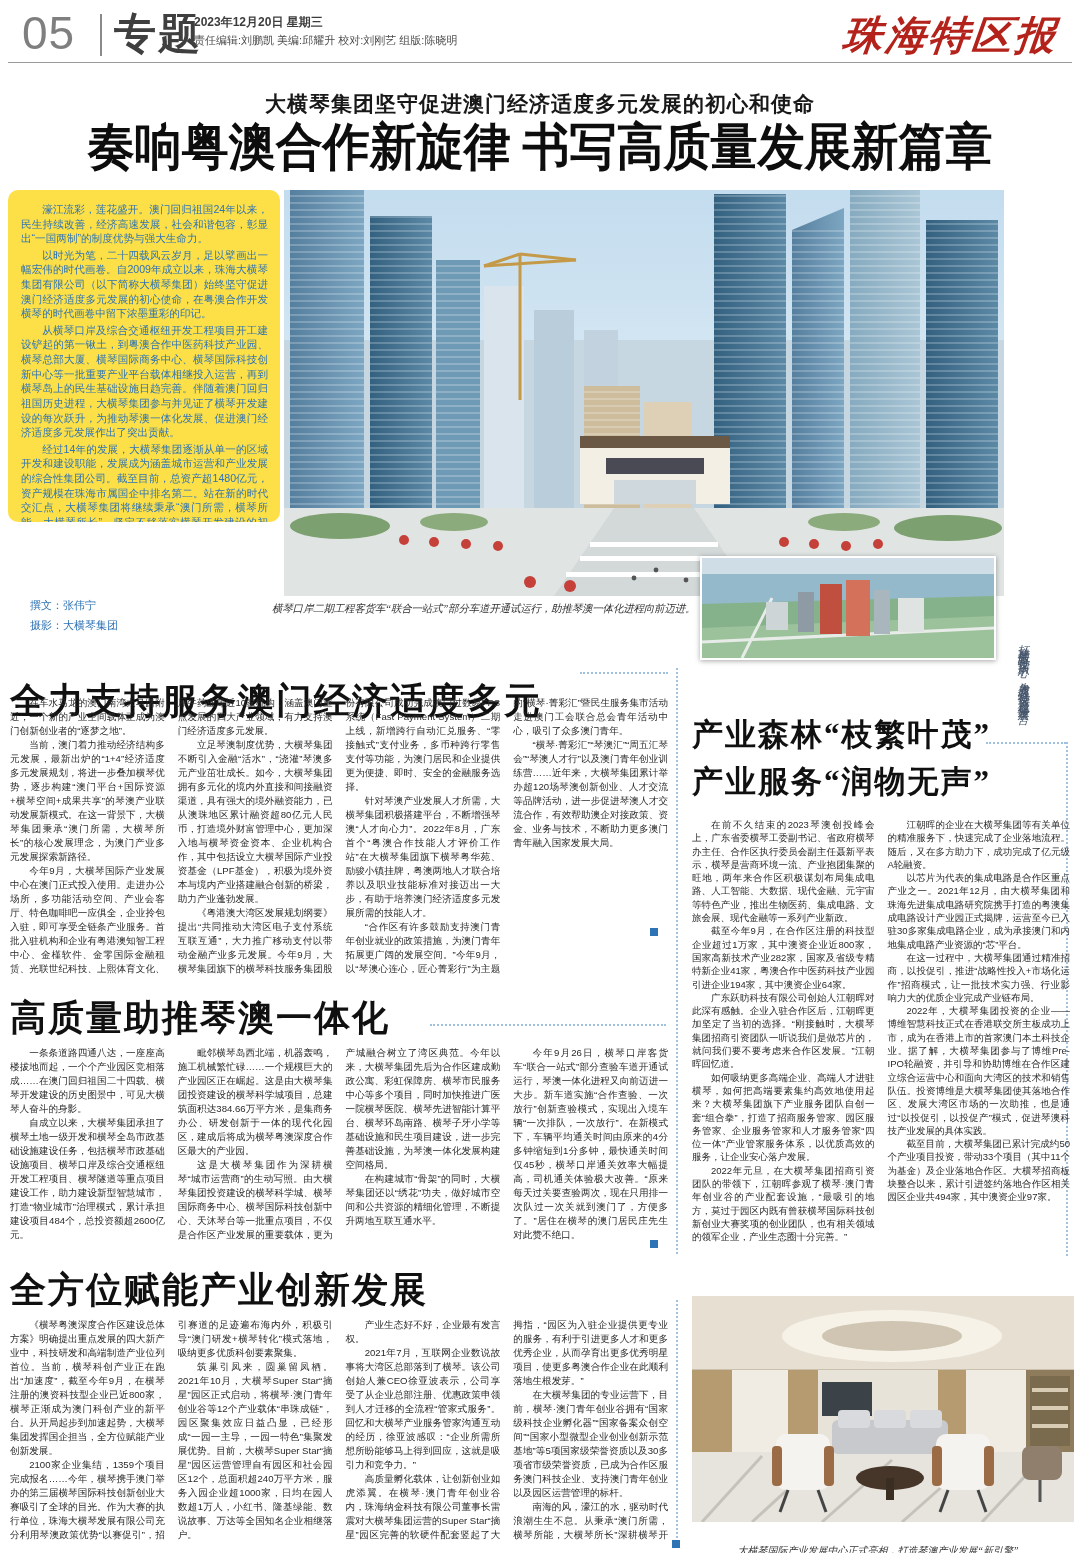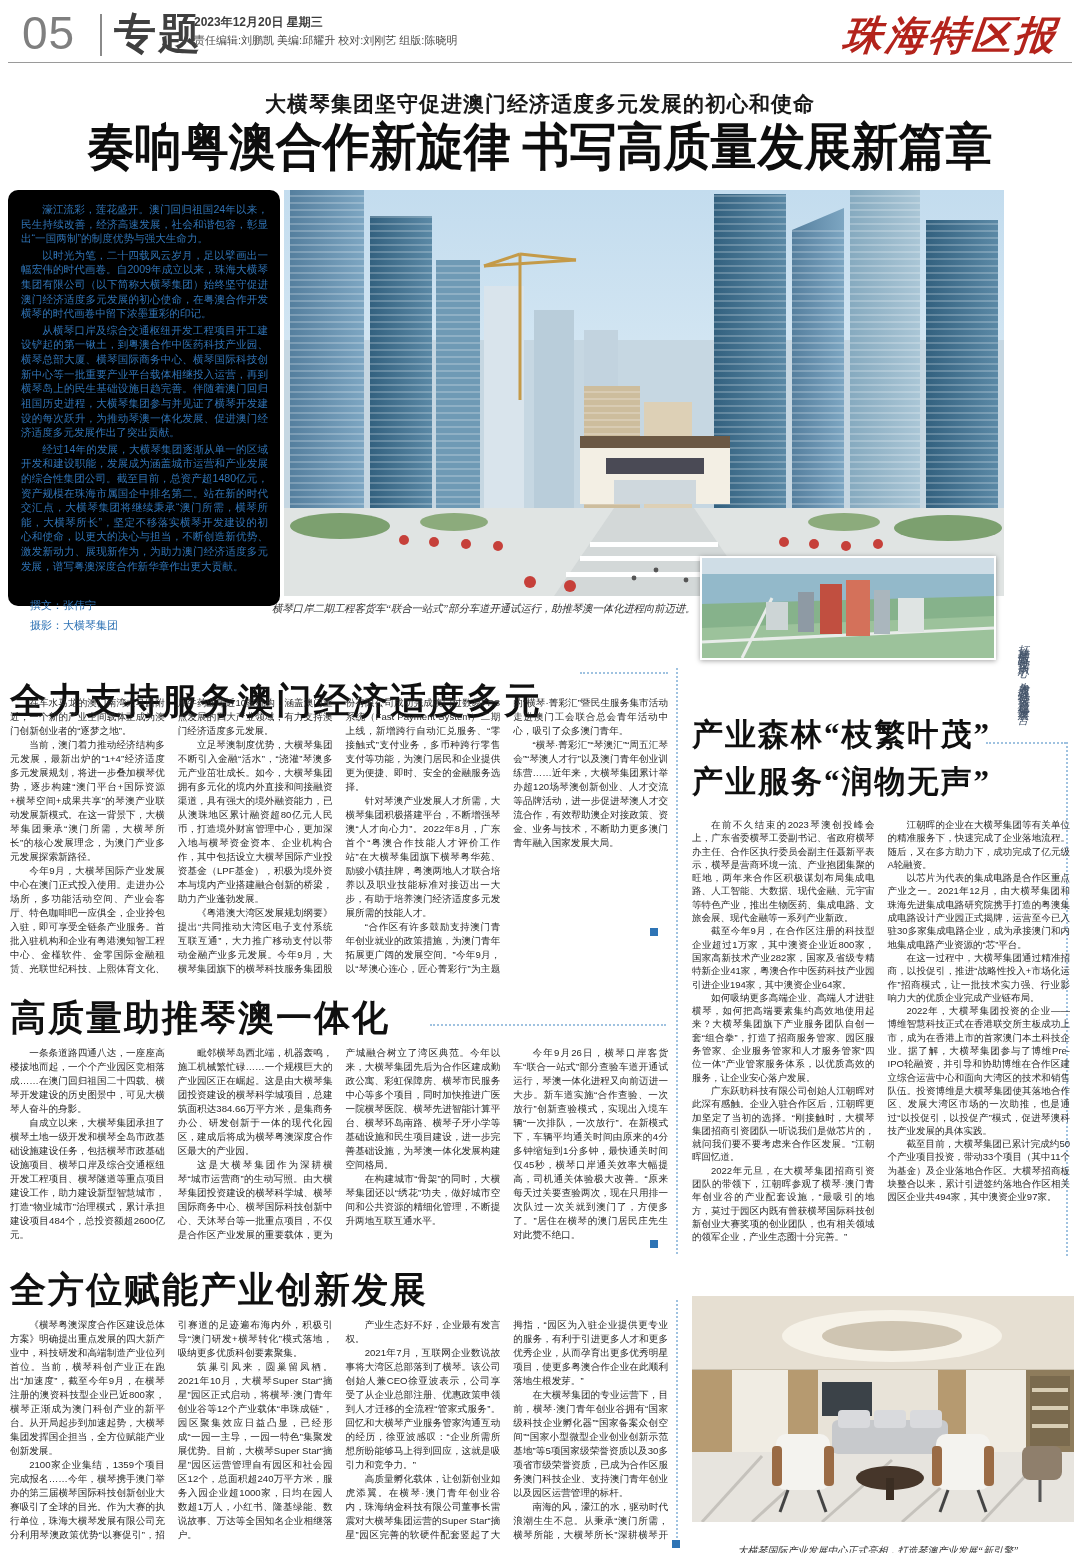--- a/index.html
+++ b/index.html
@@ -17,21 +17,21 @@
   .masthead{position:absolute;right:14px;top:8px;font-size:40px;font-weight:900;font-style:italic;
             color:#b3231b;font-family:"Liberation Serif","DejaVu Serif",serif;letter-spacing:3px;
             transform:skewX(-6deg);}
   
   .kicker{position:absolute;left:0;top:90px;width:100%;text-align:center;font-size:21px;font-weight:700;
           color:#181818;font-family:Liberation Mono, monospace;letter-spacing:1px;}
   .headline{position:absolute;left:0;top:116px;width:100%;text-align:center;font-size:47px;font-weight:900;
             color:#0d0d0d;font-family:"Liberation Serif","DejaVu Serif",serif;letter-spacing:0px;
             transform:scaleY(1.08);}
   
-  .intro-box{position:absolute;left:8px;top:190px;width:272px;height:416px;background:#000000;
+  .intro-box{position:absolute;left:8px;top:190px;width:272px;height:332px;background:#fde047;
              border-radius:10px;padding:12px 12px 8px 13px;box-sizing:border-box;overflow:hidden;
              color:#2f73b5;font-size:10.6px;line-height:1.38;text-align:justify;}
   .intro-box .para{margin:0 0 2px 0;text-indent:2em;}
   .bylines{position:absolute;left:30px;top:596px;color:#2f73b5;font-size:11px;line-height:1.8;}
   
   .main-photo{position:absolute;left:284px;top:190px;width:720px;height:406px;overflow:hidden;}
   .main-caption{position:absolute;left:272px;top:602px;width:428px;font-family:"Liberation Serif","DejaVu Serif",serif;
                 font-style:italic;font-size:10.5px;color:#333;letter-spacing:-0.2px;}
   .inset-photo{position:absolute;left:700px;top:556px;width:292px;height:100px;border:2px solid #fff;
                box-shadow:0 1px 5px rgba(0,0,0,.35);overflow:hidden;}
@@ -238,22 +238,22 @@
 
   <div class="sec-title small" style="left:692px;top:712px;">
     <div>产业森林“枝繁叶茂”</div>
     <div>产业服务“润物无声”</div>
   </div>
   <div class="dash-h" style="left:986px;top:742px;width:80px;"></div>
   <div class="dash-v" style="left:1066px;top:742px;height:514px;"></div>
   <div id="s4-body" class="body-cols">
       <p class="para">在前不久结束的2023琴澳创投峰会上，广东省委横琴工委副书记、省政府横琴办主任、合作区执行委员会副主任聂新平表示，横琴是营商环境一流、产业抱团集聚的旺地，两年来合作区积极谋划布局集成电路、人工智能、大数据、现代金融、元宇宙等特色产业，推出生物医药、集成电路、文旅会展、现代金融等一系列产业新政。</p>
       <p class="para">截至今年9月，在合作区注册的科技型企业超过1万家，其中澳资企业近800家，国家高新技术产业282家，国家及省级专精特新企业41家，粤澳合作中医药科技产业园引进企业194家，其中澳资企业64家。</p>
+      <p class="para">广东跃昉科技有限公司创始人江朝晖对此深有感触。企业入驻合作区后，江朝晖更加坚定了当初的选择。“刚接触时，大横琴集团招商引资团队一听说我们是做芯片的，就问我们要不要考虑来合作区发展。”江朝晖回忆道。</p>
       <p class="para">如何吸纳更多高端企业、高端人才进驻横琴，如何把高端要素集约高效地使用起来？大横琴集团旗下产业服务团队自创一套“组合拳”，打造了招商服务管家、园区服务管家、企业服务管家和人才服务管家“四位一体”产业管家服务体系，以优质高效的服务，让企业安心落户发展。</p>
-      <p class="para">广东跃昉科技有限公司创始人江朝晖对此深有感触。企业入驻合作区后，江朝晖更加坚定了当初的选择。“刚接触时，大横琴集团招商引资团队一听说我们是做芯片的，就问我们要不要考虑来合作区发展。”江朝晖回忆道。</p>
       <p class="para">2022年元旦，在大横琴集团招商引资团队的带领下，江朝晖参观了横琴·澳门青年创业谷的产业配套设施，“最吸引的地方，莫过于园区内既有曾获横琴国际科技创新创业大赛奖项的创业团队，也有相关领域的领军企业，产业生态圈十分完善。”</p>
       <p class="para">江朝晖的企业在大横琴集团等有关单位的精准服务下，快速完成了企业落地流程。随后，又在多方助力下，成功完成了亿元级A轮融资。</p>
       <p class="para">以芯片为代表的集成电路是合作区重点产业之一。2021年12月，由大横琴集团和珠海先进集成电路研究院携手打造的粤澳集成电路设计产业园正式揭牌，运营至今已入驻30多家集成电路企业，成为承接澳门和内地集成电路产业资源的“芯”平台。</p>
       <p class="para">在这一过程中，大横琴集团通过精准招商，以投促引，推进“战略性投入+市场化运作”招商模式，让一批技术实力强、行业影响力大的优质企业完成产业链布局。</p>
       <p class="para">2022年，大横琴集团投资的企业——博维智慧科技正式在香港联交所主板成功上市，成为在香港上市的首家澳门本土科技企业。据了解，大横琴集团参与了博维Pre-IPO轮融资，并引导和协助博维在合作区建立综合运营中心和面向大湾区的技术和销售队伍。投资博维是大横琴集团使其落地合作区、发展大湾区市场的一次助推，也是通过“以投促引，以投促产”模式，促进琴澳科技产业发展的具体实践。</p>
       <p class="para">截至目前，大横琴集团已累计完成约50个产业项目投资，带动33个项目（其中11个为基金）及企业落地合作区。大横琴招商板块整合以来，累计引进签约落地合作区相关园区企业共494家，其中澳资企业97家。</p>
     </div>
 
   <div class="sec-title" style="left:10px;top:1266px;">全方位赋能产业创新发展</div>
   <div id="s3-body" class="body-cols">

